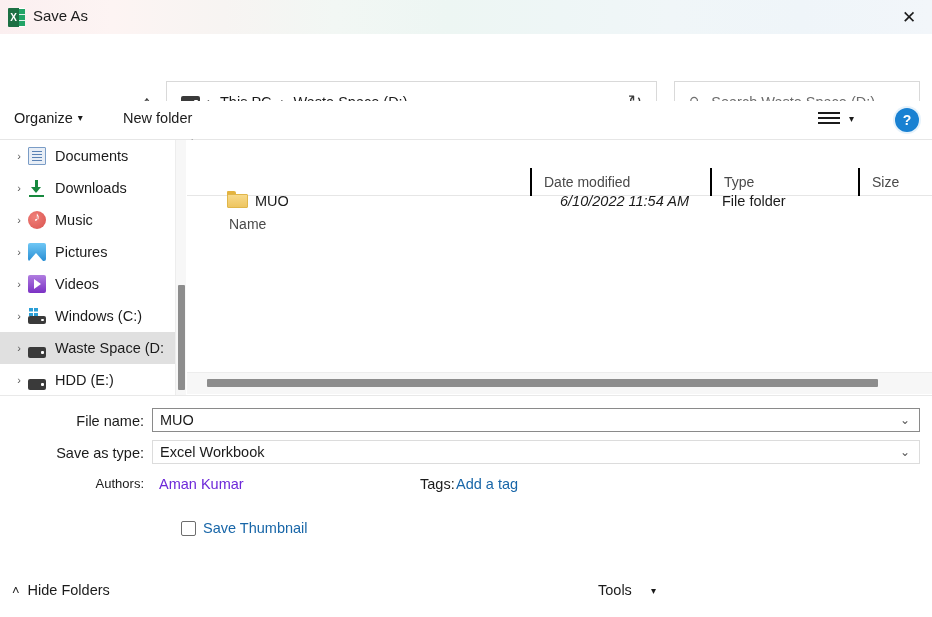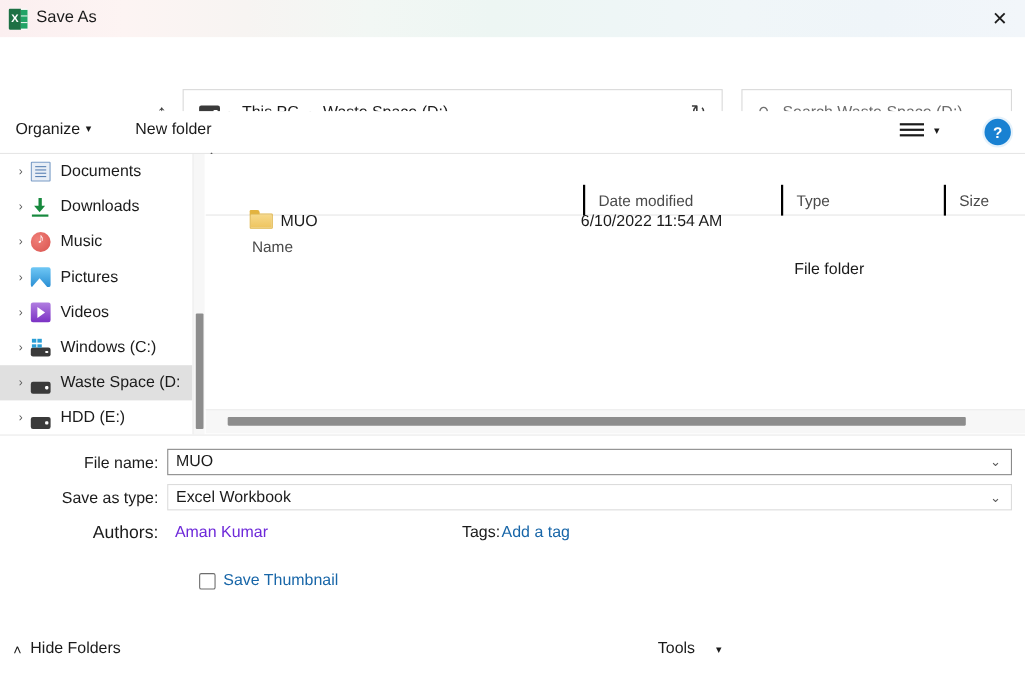--- a/index.html
+++ b/index.html
@@ -285,22 +285,22 @@
   .folder-ico .body {
     position: absolute; left: 0; top: 3px; width: 21px; height: 14px;
     background: linear-gradient(#f7d98a, #eec560); border-radius: 1px;
     border: 1px solid #e0b64a;
   }
   .cell {
     position: absolute; font-size: 14.5px; color: #1b1b1b; top: 0;
     height: 32px; display: flex; align-items: center;
   }
   .cell-name { left: 68px; }
-  .cell-date { left: 341px; }
-  .cell-type { left: 535px; margin-top: 44px; }
+  .cell-date { left: 373px; font-style: italic; }
+  .cell-type { left: 535px; }
 
   .h-scrollbar {
     position: absolute; left: 187px; top: 372px; width: 745px; height: 22px;
     background: #f7f7f7; border-top: 1px solid #ededed;
   }
   .h-thumb {
     position: absolute; left: 20px; top: 6px; width: 671px; height: 8px;
     background: #8d8d8d; border-radius: 1px;
   }
 
@@ -320,21 +320,21 @@
     background: #ffffff; display: flex; align-items: center;
   }
   .combo-filename { top: 12px;  border: 1px solid #8a8a8a; }
   .combo-savetype { top: 44px;  border: 1px solid #dcdcdc; }
   .combo-val { padding-left: 7px; font-size: 14.5px; color: #1b1b1b; }
   .combo-chev {
     position: absolute; right: 9px; top: 4px; font-size: 12px; color: #5a5a5a;
   }
 
   .lbl-authors { position: absolute; left: 20px; top: 80px; width: 124px; text-align: right;
-                 font-size: 16px; color: #1b1b1b; }
+                 font-size: 13px; color: #1b1b1b; }
   .val-authors { position: absolute; left: 159px; top: 80px; font-size: 14.5px; color: #6d28d9; }
   .lbl-tags    { position: absolute; left: 420px; top: 80px; font-size: 14.5px; color: #1b1b1b; }
   .val-tags    { position: absolute; left: 456px; top: 80px; font-size: 14.5px; color: #1866a8; }
 
   .thumb-check {
     position: absolute; left: 181px; top: 125px; width: 15px; height: 15px;
     border: 1px solid #6d6d6d; background: #ffffff; border-radius: 2px;
   }
   .thumb-label {
     position: absolute; left: 203px; top: 124px; font-size: 14.5px; color: #1866a8;

